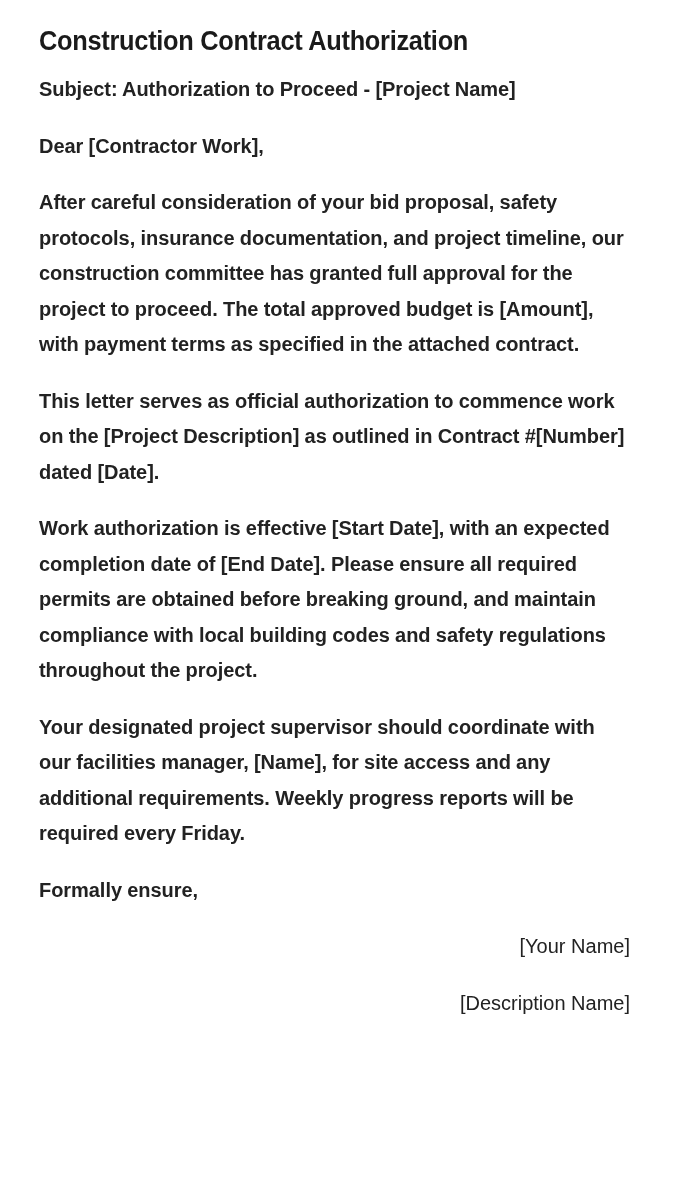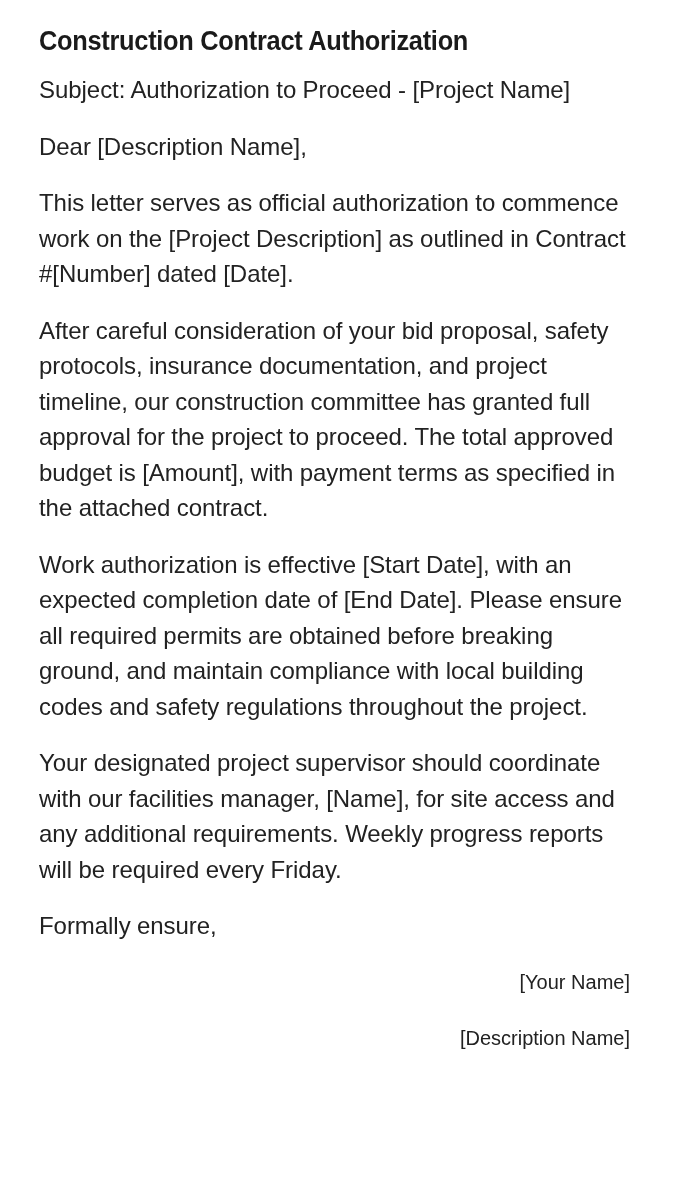--- a/index.html
+++ b/index.html
@@ -35,23 +35,23 @@
     transform: scaleX(0.94);
     transform-origin: left center;
     white-space: nowrap;
   }
 
   .doc-body {
     margin: 0;
   }
 
   .doc-para {
-    font-size: 24px;
+    font-size: 20px;
     line-height: 35.5px;
-    font-weight: normal;
+    font-weight: bold;
     color: #222222;
     margin: 0 0 21px 0;
     max-width: 600px;
     word-spacing: -0.2px;
     letter-spacing: -0.05px;
   }
 
   .doc-para:last-child {
     margin-bottom: 0;
   }
@@ -68,25 +68,25 @@
 <body>
 
 <div class="document">
 
   <h1 class="doc-title">Construction Contract Authorization</h1>
 
   <div class="doc-body">
 
     <p class="doc-para">Subject: Authorization to Proceed - [Project Name]</p>
 
-    <p class="doc-para">Dear [Description Name],</p>
+    <p class="doc-para">Dear [Contractor Work],</p>
+
+    <p class="doc-para">After careful consideration of your bid proposal, safety protocols, insurance documentation, and project timeline, our construction committee has granted full approval for the project to proceed. The total approved budget is [Amount], with payment terms as specified in the attached contract.</p>
 
     <p class="doc-para">This letter serves as official authorization to commence work on the [Project Description] as outlined in Contract #[Number] dated [Date].</p>
-
-    <p class="doc-para">After careful consideration of your bid proposal, safety protocols, insurance documentation, and project timeline, our construction committee has granted full approval for the project to proceed. The total approved budget is [Amount], with payment terms as specified in the attached contract.</p>
 
     <p class="doc-para">Work authorization is effective [Start Date], with an expected completion date of [End Date]. Please ensure all required permits are obtained before breaking ground, and maintain compliance with local building codes and safety regulations throughout the project.</p>
 
     <p class="doc-para">Your designated project supervisor should coordinate with our facilities manager, [Name], for site access and any additional requirements. Weekly progress reports will be required every Friday.</p>
 
 
     <p class="doc-para">Formally ensure,</p>
 
     <p class="sig-line">[Your Name]</p>
 

